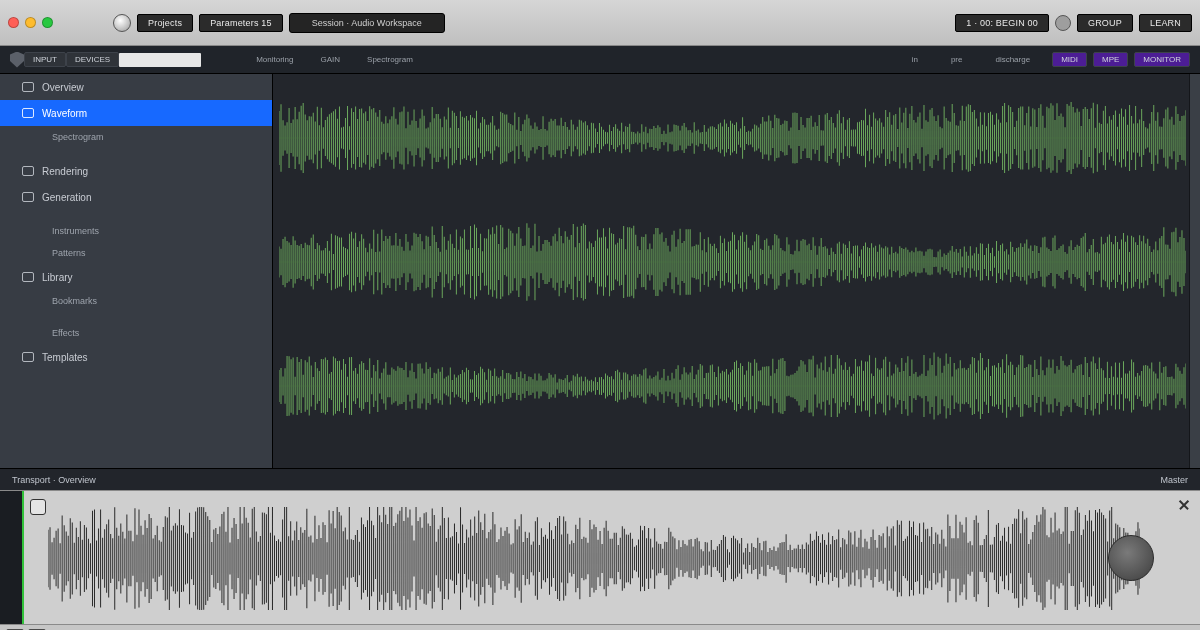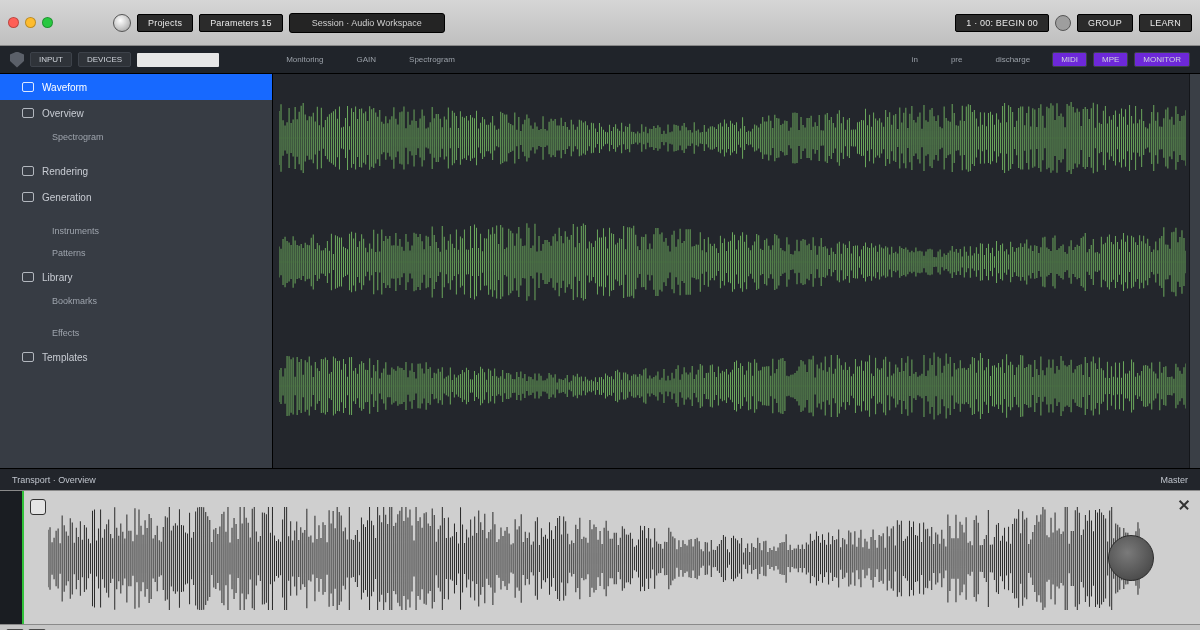--- a/index.html
+++ b/index.html
@@ -40,34 +40,34 @@
   width: 16px; height: 16px; border-radius: 50%;
   background: #9e9e9e; border: 1px solid #555;
 }
 
 
 .toolbar2 {
   height: 28px; background: #20242a; border-bottom: 1px solid #000;
   display: flex; align-items: center; gap: 6px; padding: 0 10px;
   font-size: 9px; color: #aeb4bc;
 }
-.tb2-left { display: flex; align-items: center; gap: 6px; }
+.tb2-left { display: flex; align-items: center; }
 .tb2-chip {
   background: #2f3339; padding: 2px 8px; border-radius: 2px;
   border: 1px solid #3d424a; color: #cfd3da; font-size: 8px;
 }
 .tb2-input {
   background: #e7e7e7; height: 14px; width: 82px; border: none; border-radius: 1px;
   font-size: 8px; padding: 0 4px;
 }
 .tb2-spacer { flex: 1; }
 .tb2-right { display: flex; align-items: center; gap: 6px; }
 .tb2-mini { font-size: 8px; color: #9aa0a8; margin-left: 27px; }
 .tb2-btn {
-  background: #6d28d9; padding: 2px 8px; border: 1px solid #3d424a;
+  background: #4c1d95; padding: 2px 8px; border: 1px solid #3d424a;
   color: #d0d5dc; font-size: 8px; border-radius: 2px;
 }
 .tb2-shield {
   width: 14px; height: 16px; background: #5b6069;
   clip-path: polygon(50% 0, 100% 18%, 100% 60%, 50% 100%, 0 60%, 0 18%);
 }
 
 
 .main {
   height: 394px; display: flex; background: #1a1d22;
@@ -204,27 +204,27 @@
     <span class="tb2-mini">discharge</span>
     <span style="width:10px"></span>
     <span class="tb2-btn">MIDI</span>
     <span class="tb2-btn">MPE</span>
     <span class="tb2-btn">MONITOR</span>
   </div>
 </div>
 
 <div class="main">
   <div class="sidebar" id="sidebar">
+      <div class="sb-row">
+        <div class="sb-icn"></div>
+        <div class="sb-label">Overview</div>
+      </div>
       <div class="sb-row sel">
         <div class="sb-icn"></div>
         <div class="sb-label">Waveform</div>
-      </div>
-      <div class="sb-row">
-        <div class="sb-icn"></div>
-        <div class="sb-label">Overview</div>
       </div>
       <div class="sb-row sub">
         <div class="sb-icn none"></div>
         <div class="sb-label">Spectrogram</div>
       </div>
       <div class="sb-spacer"></div>
       <div class="sb-row">
         <div class="sb-icn"></div>
         <div class="sb-label">Rendering</div>
       </div>

